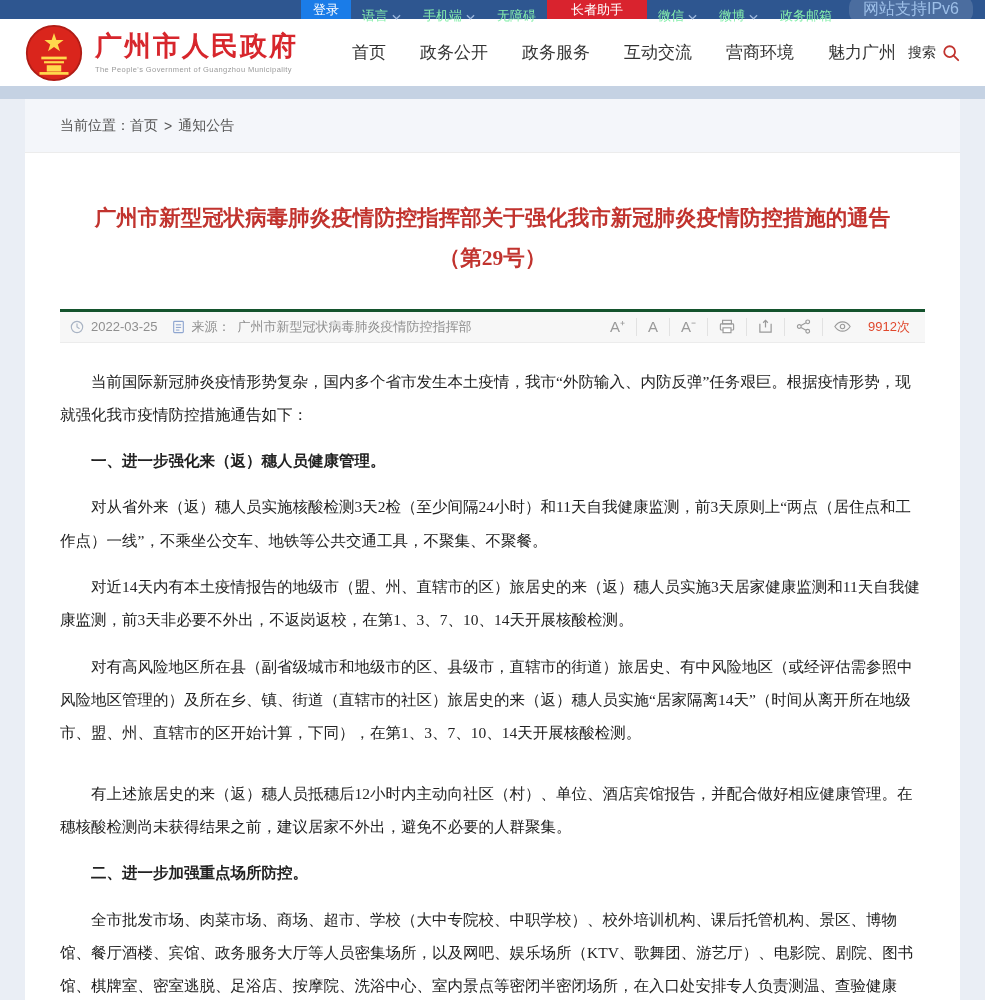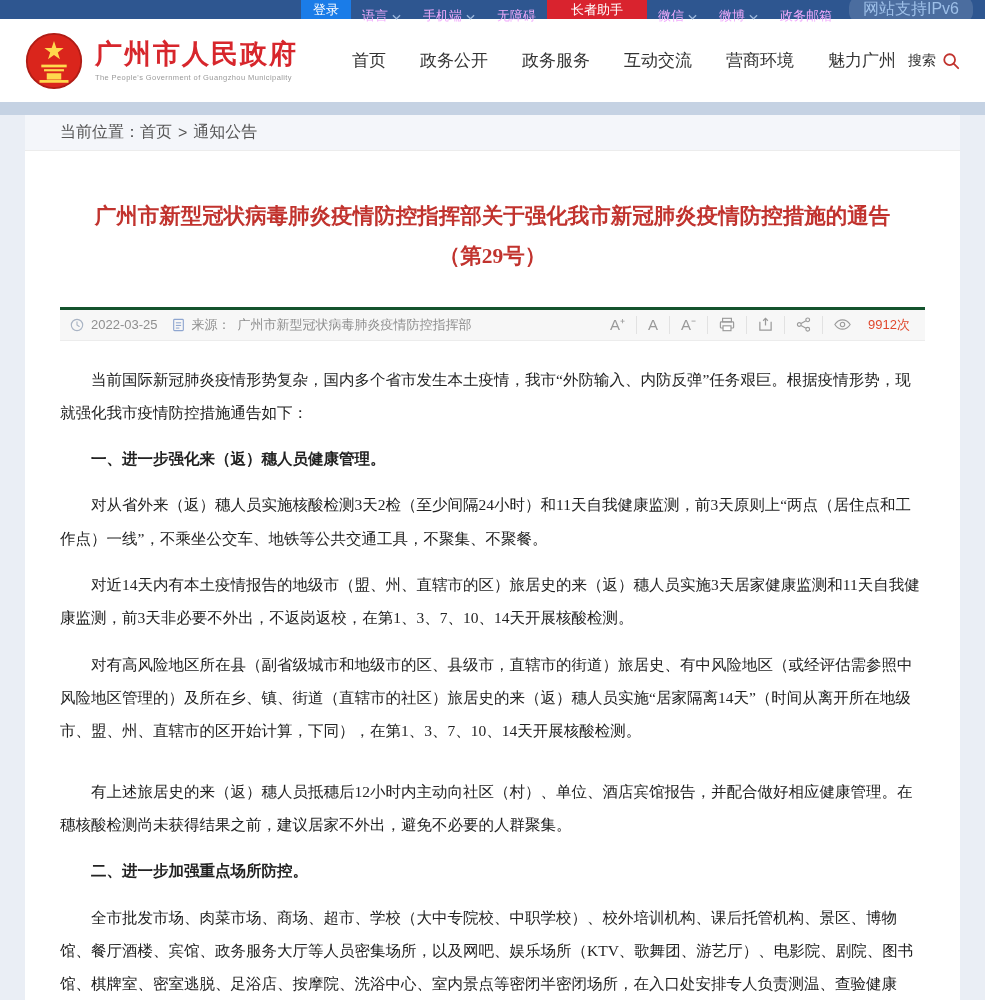--- a/index.html
+++ b/index.html
@@ -5,45 +5,45 @@
   * { margin:0; padding:0; box-sizing:border-box; }
   html,body { width:985px; height:1000px; overflow:hidden; background:#eaeef5;
     font-family:"Liberation Sans", sans-serif; }
 
   
   .topbar { height:19px; background:#2e5690; display:flex; justify-content:flex-end; align-items:stretch; }
   .topbar-right { display:flex; align-items:stretch; }
   .login-btn { background:#1a7ce8; color:#fff; font-size:13px; display:flex; align-items:center;
     padding:0 12px; cursor:pointer; }
   .topbar-items { display:flex; align-items:stretch; }
-  .topbar-item { display:flex; align-items:center; gap:4px; color:#f0abfc; font-size:13px;
+  .topbar-item { display:flex; align-items:center; gap:4px; color:#86efac; font-size:13px;
     padding:16px 11px; cursor:pointer; white-space:nowrap; }
   .topbar-item.red { background:#d9232e; color:#fff; padding:0 24px; }
   .topbar-item .caret { display:none; color:#9db8dd; margin-top:2px; }
   .topbar-item.has-caret .caret { display:inline-block; }
   .ipv6 { align-self:center; margin:0 12px 0 6px; background:rgba(255,255,255,.14); color:#9dbfe8;
     font-size:16px; padding:3px 14px; border-radius:11px; white-space:nowrap; }
 
   
-  .site-header { height:83px; background:#fff; display:flex; align-items:center; padding:0 25px; }
+  .site-header { height:67px; background:#fff; display:flex; align-items:center; padding:0 25px; }
   .logo-wrap { display:flex; align-items:center; gap:12px; cursor:pointer; }
   .site-title { display:flex; flex-direction:column; }
   .site-name { color:#d7262c; font-size:27px; font-weight:bold; letter-spacing:2px; line-height:1.15; }
   .site-name-en { color:#9a9a9a; font-size:7.5px; letter-spacing:.4px; margin-top:3px; }
   .main-nav { margin-left:auto; display:flex; align-items:center; gap:34px; }
   .nav-item { font-size:17px; color:#333; cursor:pointer; white-space:nowrap; }
   .search-box { display:flex; align-items:flex-start; gap:6px; margin-left:12px; cursor:pointer; }
   .search-label { font-size:14px; color:#333; }
 
   .blue-band { height:13px; background:#c5d2e3; }
 
   
   .card { margin:0 25px; background:#fff; min-height:875px; }
-  .breadcrumb { height:36px; background:#f4f6fa; border-bottom:1px solid #ececec;
-    display:flex; align-items:center; padding:0 35px; font-size:16px; color:#555; }
+  .breadcrumb { height:54px; background:#f4f6fa; border-bottom:1px solid #ececec;
+    display:flex; align-items:center; padding:0 35px; font-size:14px; color:#555; }
   .breadcrumb a { color:#555; text-decoration:none; cursor:pointer; }
   .crumb-sep { margin:0 6px; }
 
   .article { padding:0 35px; }
   .article-title { margin-top:46px; text-align:center; color:#c1332e; font-weight:bold;
     font-size:21.5px; line-height:1.85; font-family:"Liberation Serif","DejaVu Serif",serif; }
 
   .meta-bar { margin-top:30px; background:#f7f7f7; border-top:3px solid #14532d;
     border-bottom:1px solid #ececec; height:34px; display:flex; align-items:center;
     padding:0 4px 0 10px; font-size:13px; color:#8f8f8f; }

